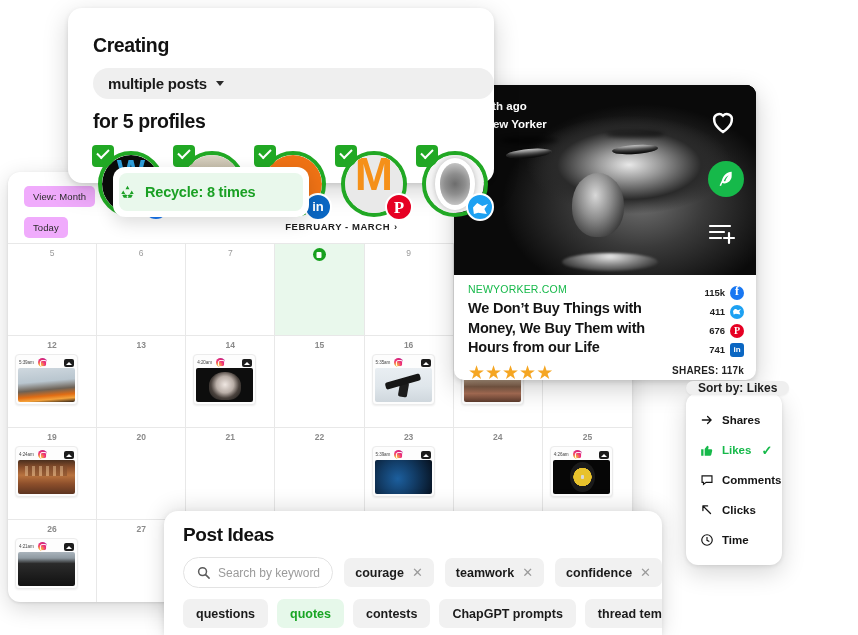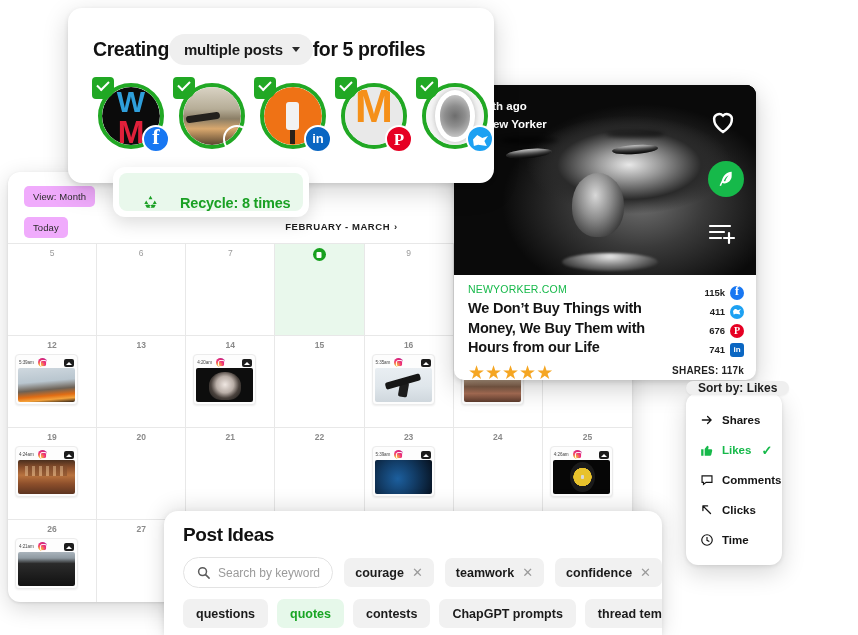--- a/index.html
+++ b/index.html
@@ -187,21 +187,21 @@
   .sbadge.li:after{ content:"in"; position:absolute; left:0; right:0; top:0; color:#fff; font-size:8px; font-weight:700; text-align:center; line-height:14px;}
   .shares-tot { font-size: 10px; font-weight:700; color:#1f1f1f; margin-top: 6px; letter-spacing:.2px;}
 
   
   #profiles {
     left: 68px; top: 8px; width: 426px; height: 175px;
     border-radius: 14px; background:#fff;
     box-shadow: 0 8px 26px rgba(0,0,0,.18), 0 2px 5px rgba(0,0,0,.10);
     z-index: 6;
   }
-  .creating-row { display:flex; align-items:center; padding: 26px 0 0 25px; }
+  .creating-row { display:flex; gap: 11px; padding: 26px 0 0 25px; flex-direction: column; }
   .creating-lbl { font-size: 19.5px; font-weight: 700; color:#121212; letter-spacing:-.4px; }
   .sel-pill {
     background:#efefef; border-radius: 20px; padding: 7px 13px 7px 15px;
     display:flex; align-items:center; gap: 9px;
   }
   .sel-pill span { font-size: 15px; font-weight: 700; color:#1a1a1a; letter-spacing:-.2px;}
   .caret { width:0;height:0;border-left:4.5px solid transparent;border-right:4.5px solid transparent;border-top:5.5px solid #2a2a2a; }
 
   .avatars { display:flex; gap: 3px; padding: 12px 0 0 24px; }
   .av-wrap { position: relative; width: 78px; height: 78px; }
@@ -262,21 +262,21 @@
 
   
   #recycle {
     left: 113px; top: 167px; width: 196px; height: 50px;
     border-radius: 12px; background:#fff; padding: 6px;
     box-shadow: 0 6px 18px rgba(0,0,0,.14);
     z-index: 7;
   }
   .recycle-inner {
     background:#e9f8ec; border-radius: 8px; height: 100%;
-    display:flex; align-items:flex-end; gap: 21px; padding-left: 23px;
+    display:flex; align-items:center; gap: 9px; 
   }
   .recycle-inner span { color:#1aa024; font-weight:700; font-size: 14.5px; letter-spacing:-.2px;}
 
   
   #sortwrap { position:absolute; left: 686px; top: 378px; z-index: 9; }
   .sort-tab {
     background:#efefef; border-radius: 8px; padding: 0 12px; display:inline-block;
     position: relative; z-index: 2;
     font-size: 12px; font-weight: 700; color:#1c1c1c;
     box-shadow: 0 1px 2px rgba(0,0,0,.05);

